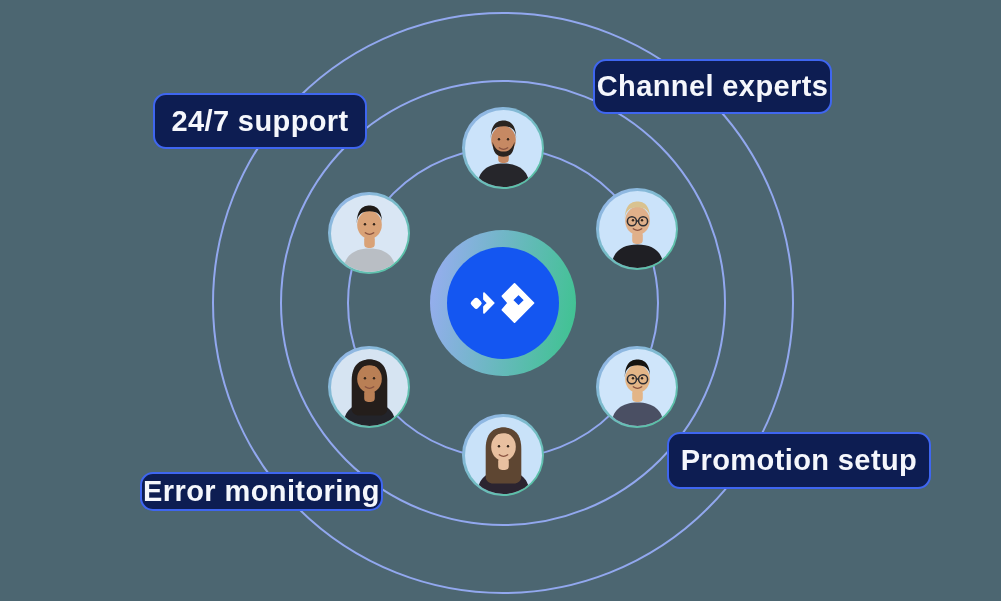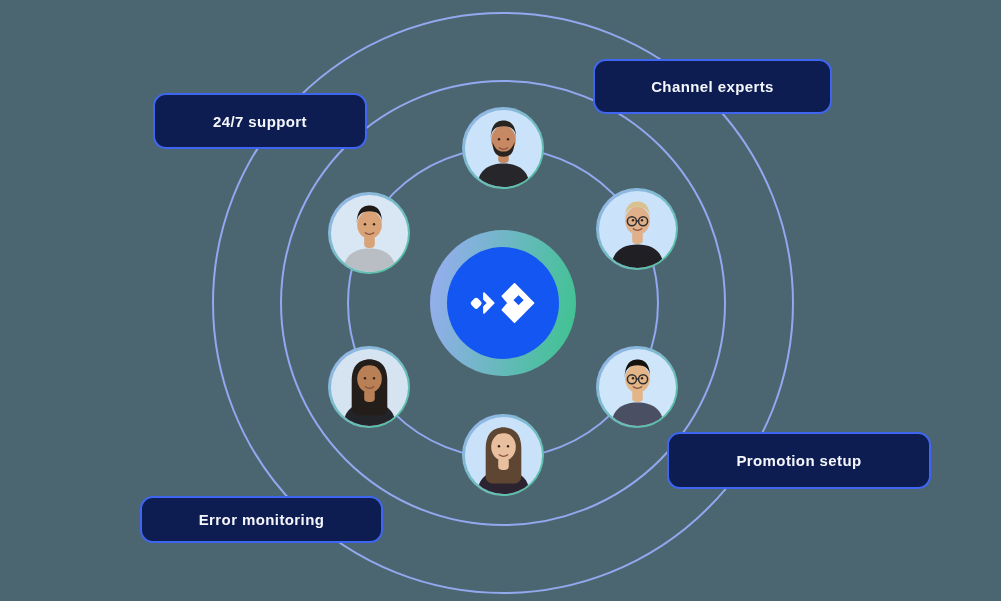--- a/index.html
+++ b/index.html
@@ -54,21 +54,21 @@
   }
   .avatar .photo svg{ width:100%; height:100%; display:block; }
   
   .pill{
     position:absolute;
     display:flex; align-items:center; justify-content:center;
     background:var(--label-bg,#0D1D52);
     border:2px solid var(--label-border,#3F66F0);
     border-radius:13px;
     color:var(--label-text,#F5F7FC);
-    font-size:15px;
+    font-size:29px;
     font-weight:bold;
     letter-spacing:.4px;
     box-sizing:border-box;
     z-index:3;
   }
   .avatar{ z-index:2; }
   .logo-halo{ z-index:2; }
 </style>
 </head>
 <body>
@@ -200,16 +200,16 @@
     <circle cx="44.7" cy="30.4" r="1.25" fill="#33241a"></circle>
 
     <path d="M35.6 39.3 Q40 42.6 44.4 39.3" stroke="#8a5340" stroke-width="1.4" fill="none" stroke-linecap="round"></path>
   </svg>
         </div>
       </div>
     </div>
 
   <div class="pill" style="left:153px; top:93px;  width:214px; height:56px;text-align:right;">24/7 support</div>
   <div class="pill" style="left:593px; top:59px;  width:239px; height:55px;">Channel experts</div>
-  <div class="pill" style="left:140px; top:496px; width:243px; height:47px;">Error monitoring</div>
+  <div class="pill" style="left:140px; top:472px; width:243px; height:39px;">Error monitoring</div>
   <div class="pill" style="left:667px; top:432px; width:264px; height:57px;">Promotion setup</div>
 
 </div>
 
 </body></html>

